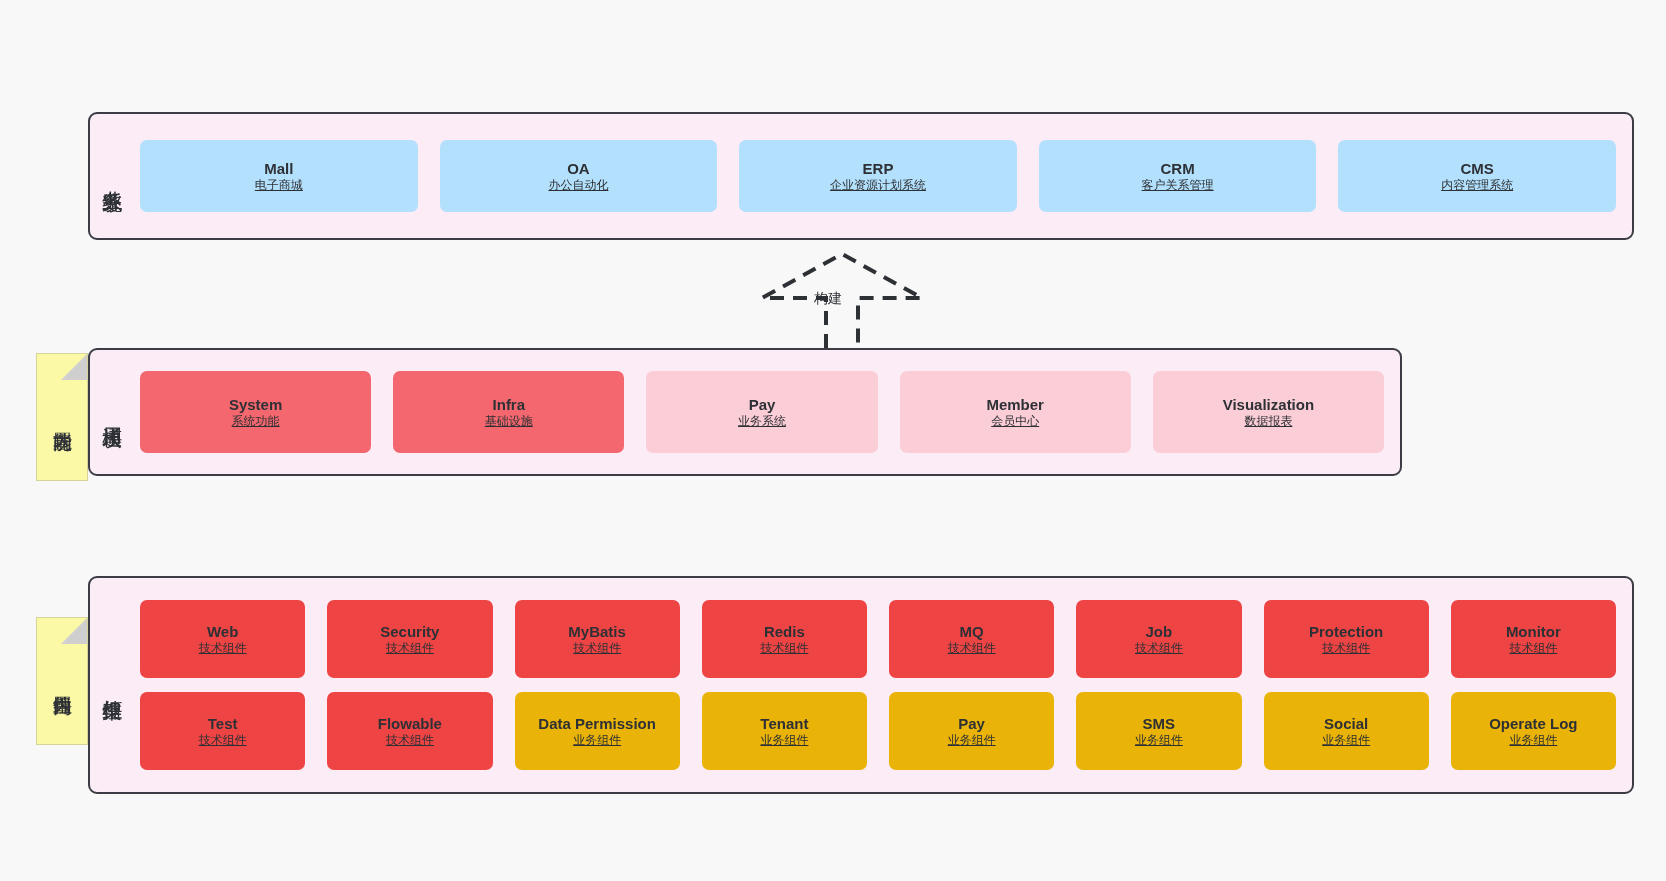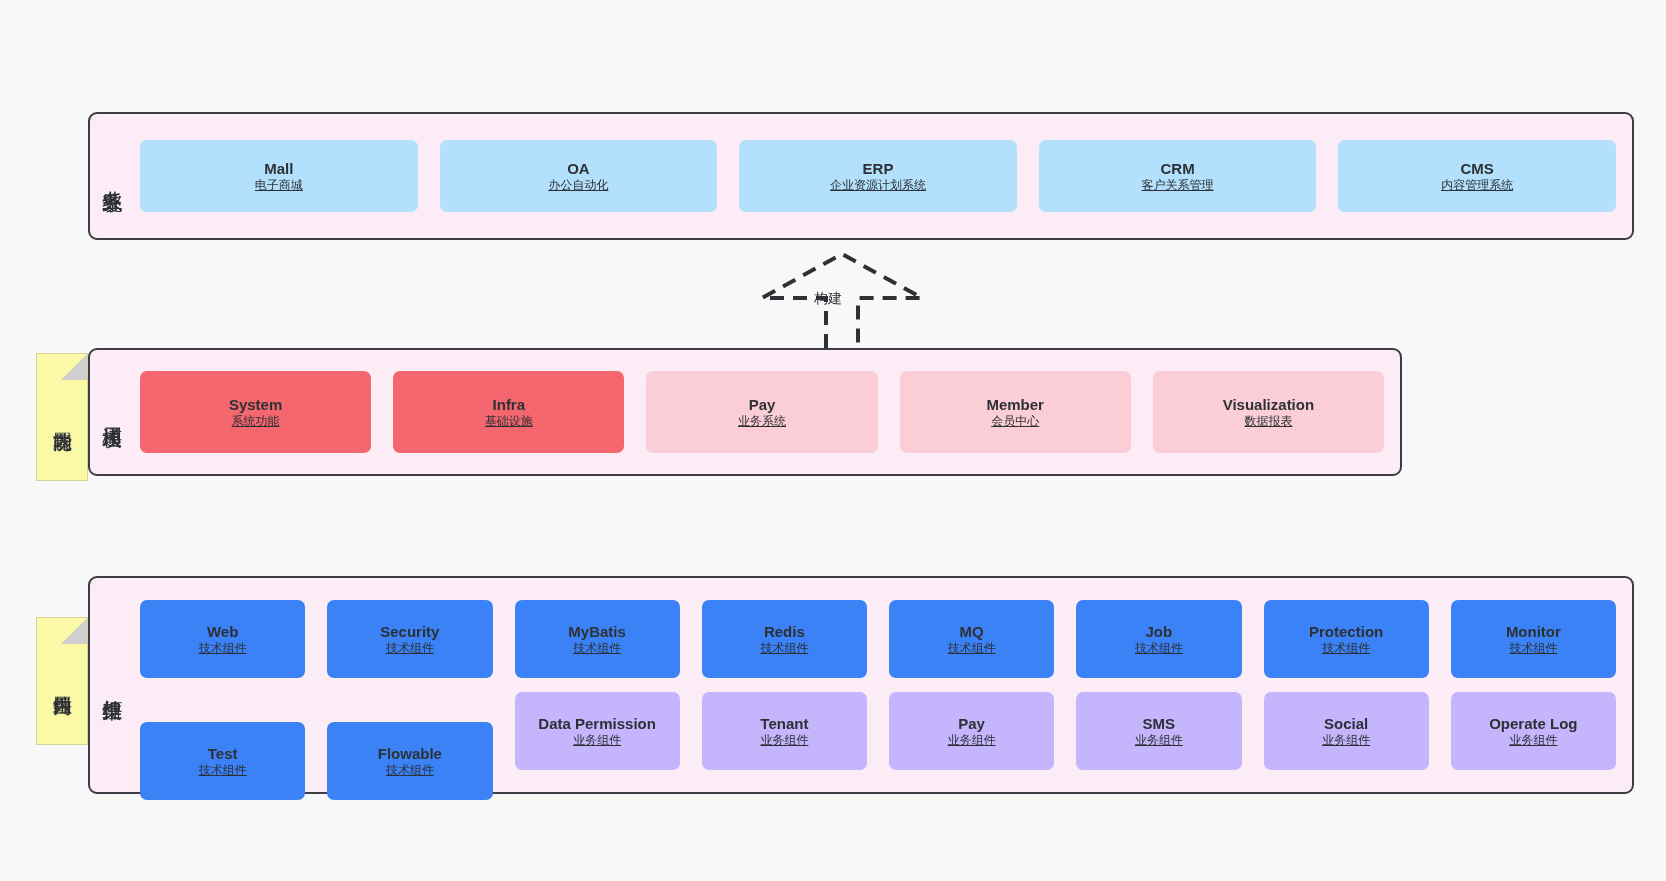--- a/index.html
+++ b/index.html
@@ -97,22 +97,22 @@
 
   
   #layer-framework {
     left: 88px;
     top: 576px;
     width: 1546px;
     height: 218px;
   }
   #layer-framework .layer-body { gap: 14px; padding: 14px 16px 14px 6px; }
   #layer-framework .card { height: 78px; }
-  .c-green  { background: #3b82f6; margin-top: 30px; }
-  .c-green-l{ background: #c4b5fd; }
+  .c-green  { background: #ef4444; }
+  .c-green-l{ background: #eab308; }
 
   
   .note {
     position: absolute;
     box-sizing: border-box;
     background: #fbf8a6;
     border: 1px solid #d7d49a;
     display: flex;
     align-items: center;
     justify-content: center;

